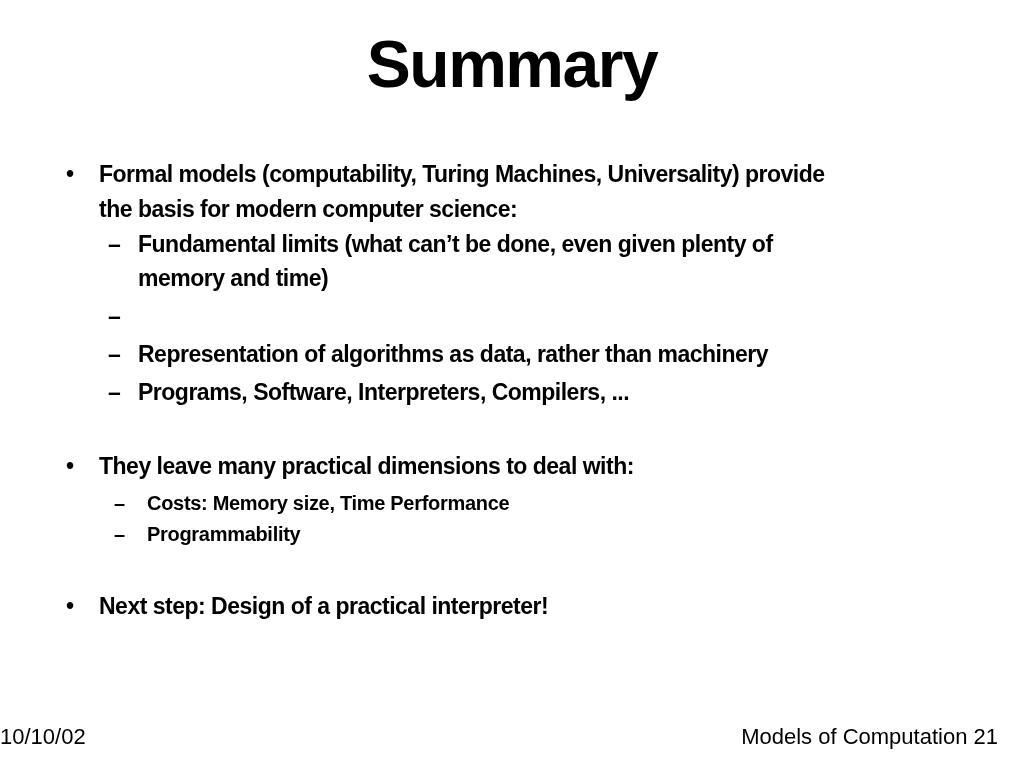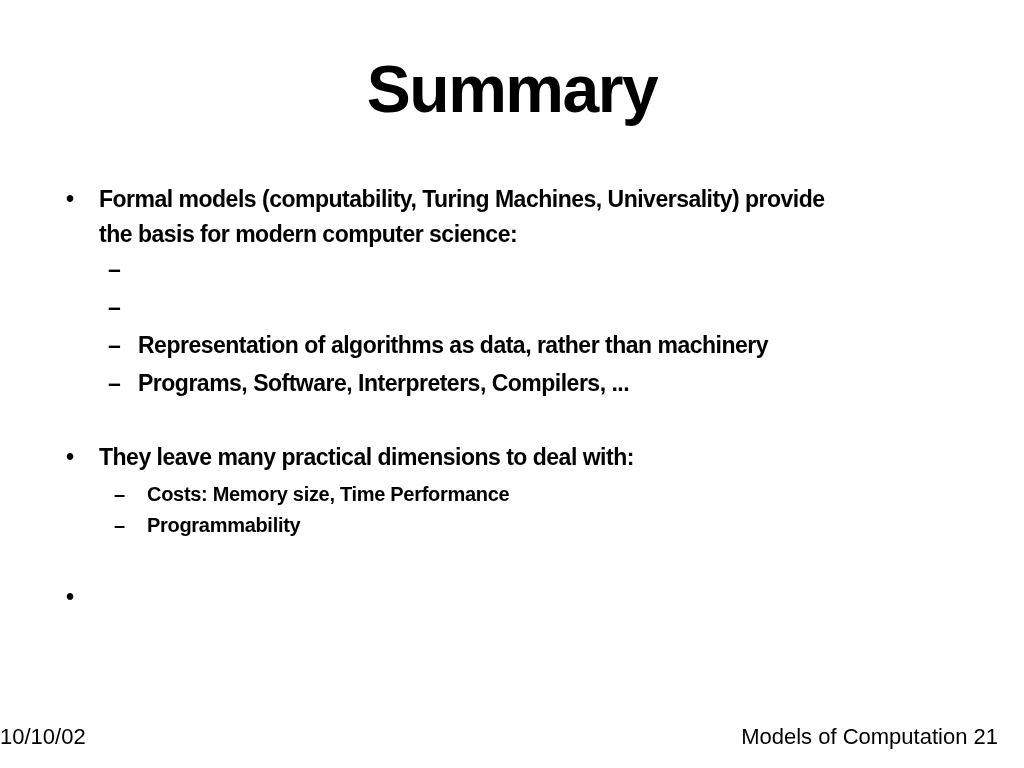--- a/index.html
+++ b/index.html
@@ -4,21 +4,21 @@
 <style>
   html,body{margin:0;padding:0;background:#ffffff;}
   .slide{
     position:relative;
     width:1024px;height:768px;
     background:#ffffff;color:#000000;
     font-family:"Liberation Sans",sans-serif;
     overflow:hidden;
   }
   .title{
-    margin:0;padding-top:52px;
+    margin:0;padding-top:27px;
     text-align:center;
     font-size:66px;line-height:74px;
     font-weight:bold;letter-spacing:-1.5px;
   }
   .content{
     margin-top:56px;
     padding-left:66px;padding-right:40px;
     font-weight:bold;
   }
   .b1{display:flex;font-size:23px;line-height:35px;letter-spacing:-0.5px;}
@@ -52,20 +52,24 @@
       <span class="mk">•</span>
       <span class="tx">
         <span class="ln" style="display:block">Formal models (computability, Turing Machines, Universality) provide</span>
         <span class="ln" style="display:block">the basis for modern computer science:</span>
       </span>
     </div>
 
     <div class="sublist1">
       <div class="sub1">
         <span class="mk">–</span>
+        <span class="tx">
+          <span class="ln" style="display:block">Fundamental limits (what can’t be done, even given plenty of</span>
+          <span class="ln" style="display:block">memory and time)</span>
+        </span>
       </div>
       <div class="sub1">
         <span class="mk">–</span>
       </div>
       <div class="sub1">
         <span class="mk">–</span>
         <span class="tx ln">Representation of algorithms as data, rather than machinery</span>
       </div>
       <div class="sub1">
         <span class="mk">–</span>
@@ -84,20 +88,21 @@
         <span class="tx ln">Costs: Memory size, Time Performance</span>
       </div>
       <div class="sub2">
         <span class="mk">–</span>
         <span class="tx ln">Programmability</span>
       </div>
     </div>
 
     <div class="b1 gap">
       <span class="mk">•</span>
+      <span class="tx ln">Next step: Design of a practical interpreter!</span>
     </div>
 
   </div>
 
   <div class="footer">
     <span class="fl">6.004 – Fall 2002</span>
     <span class="fc">10/10/02</span>
     <span class="fr">Models of Computation 21</span>
   </div>
 

